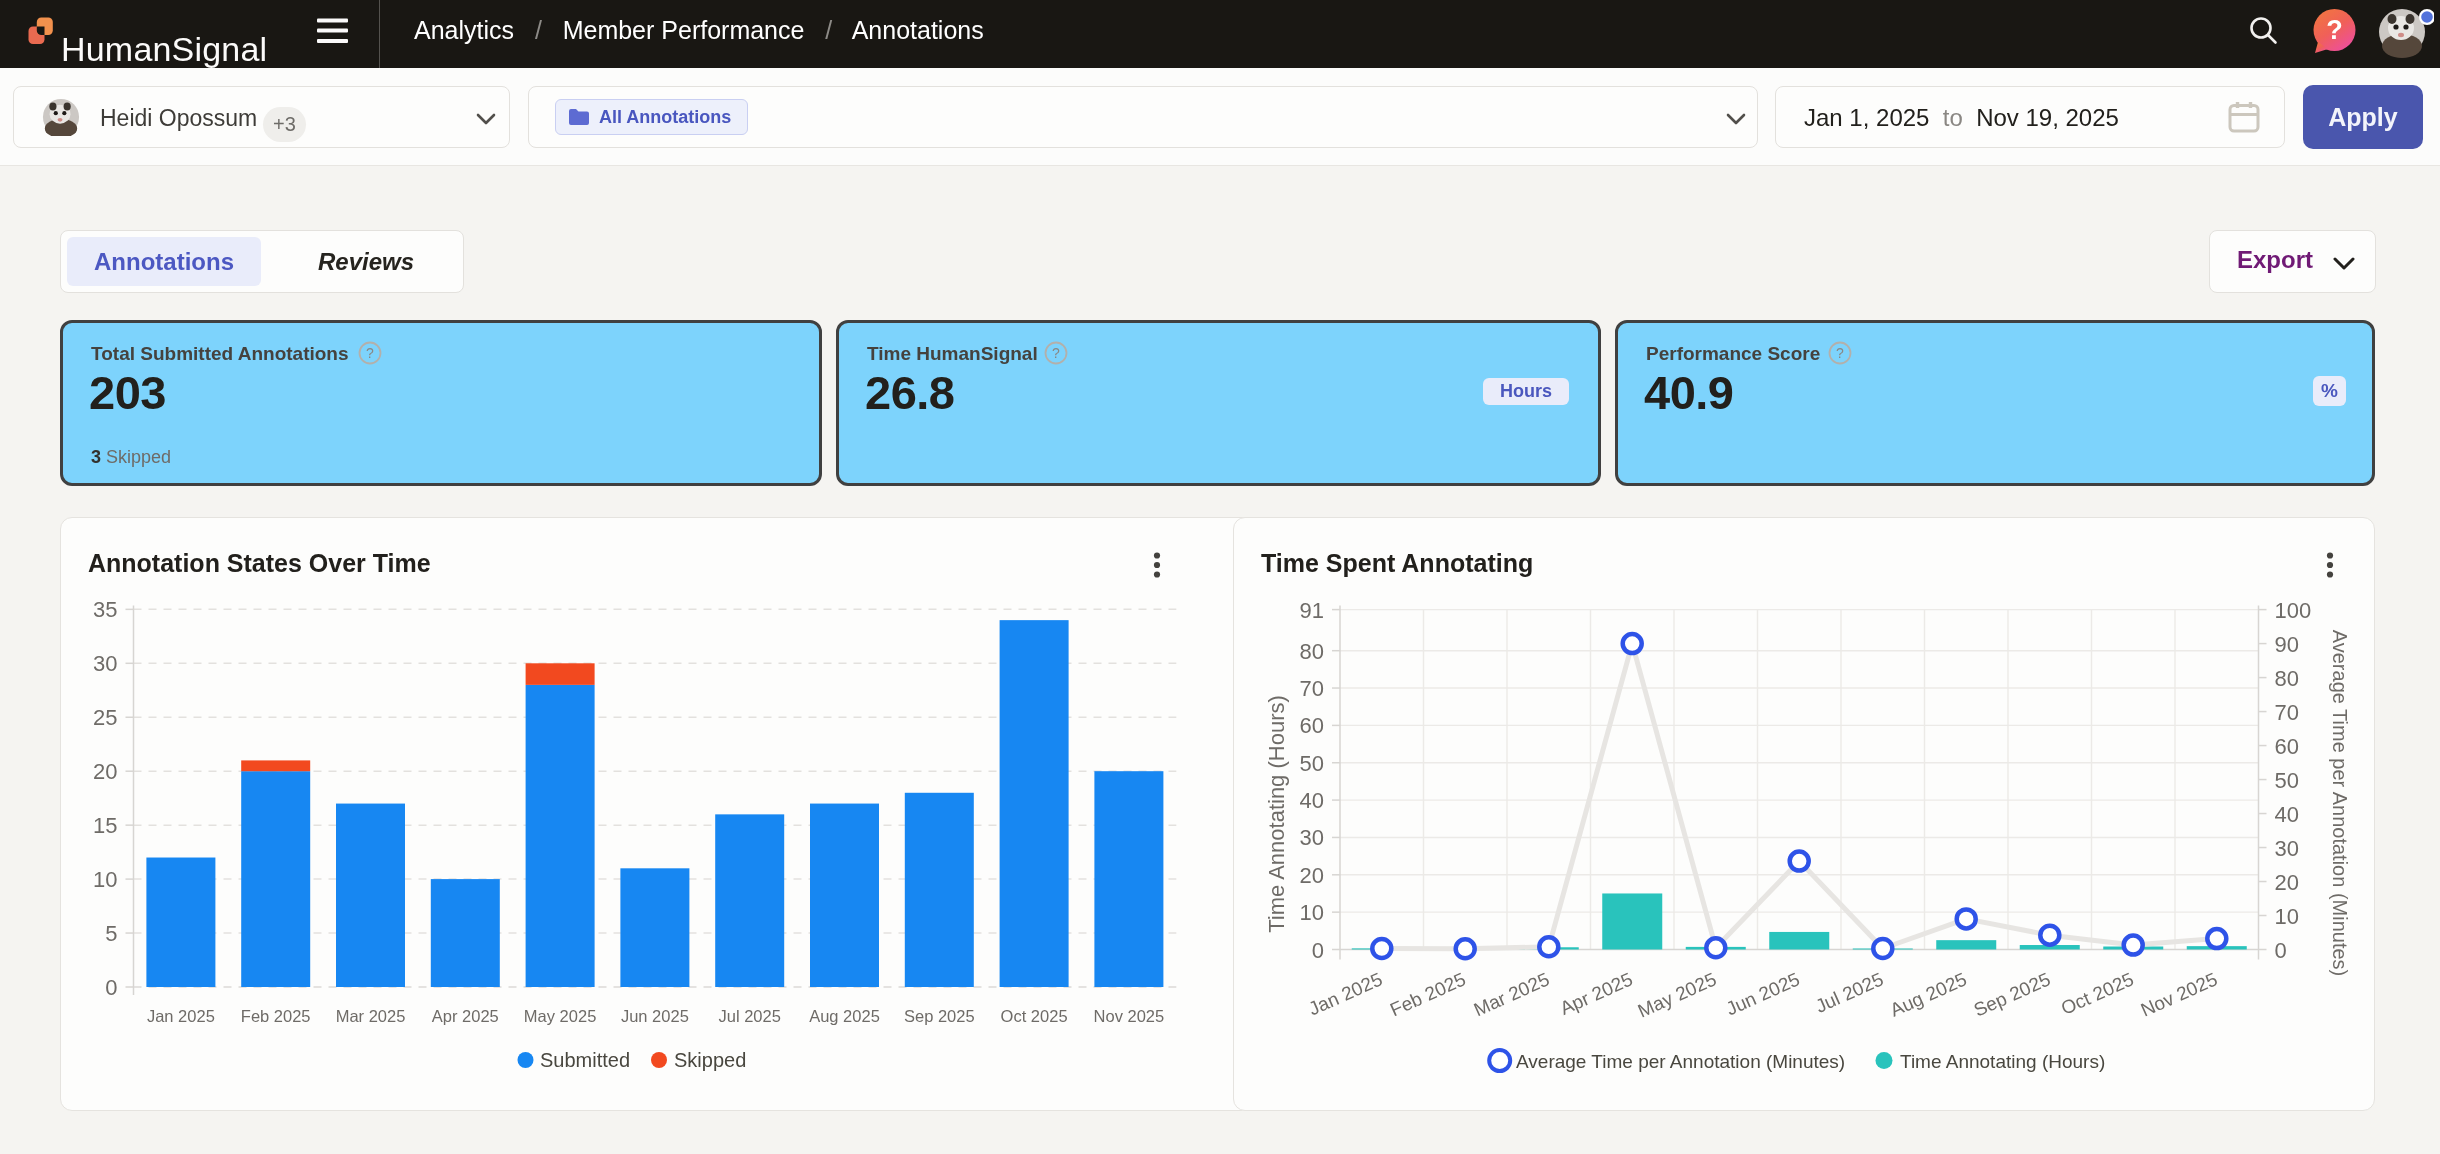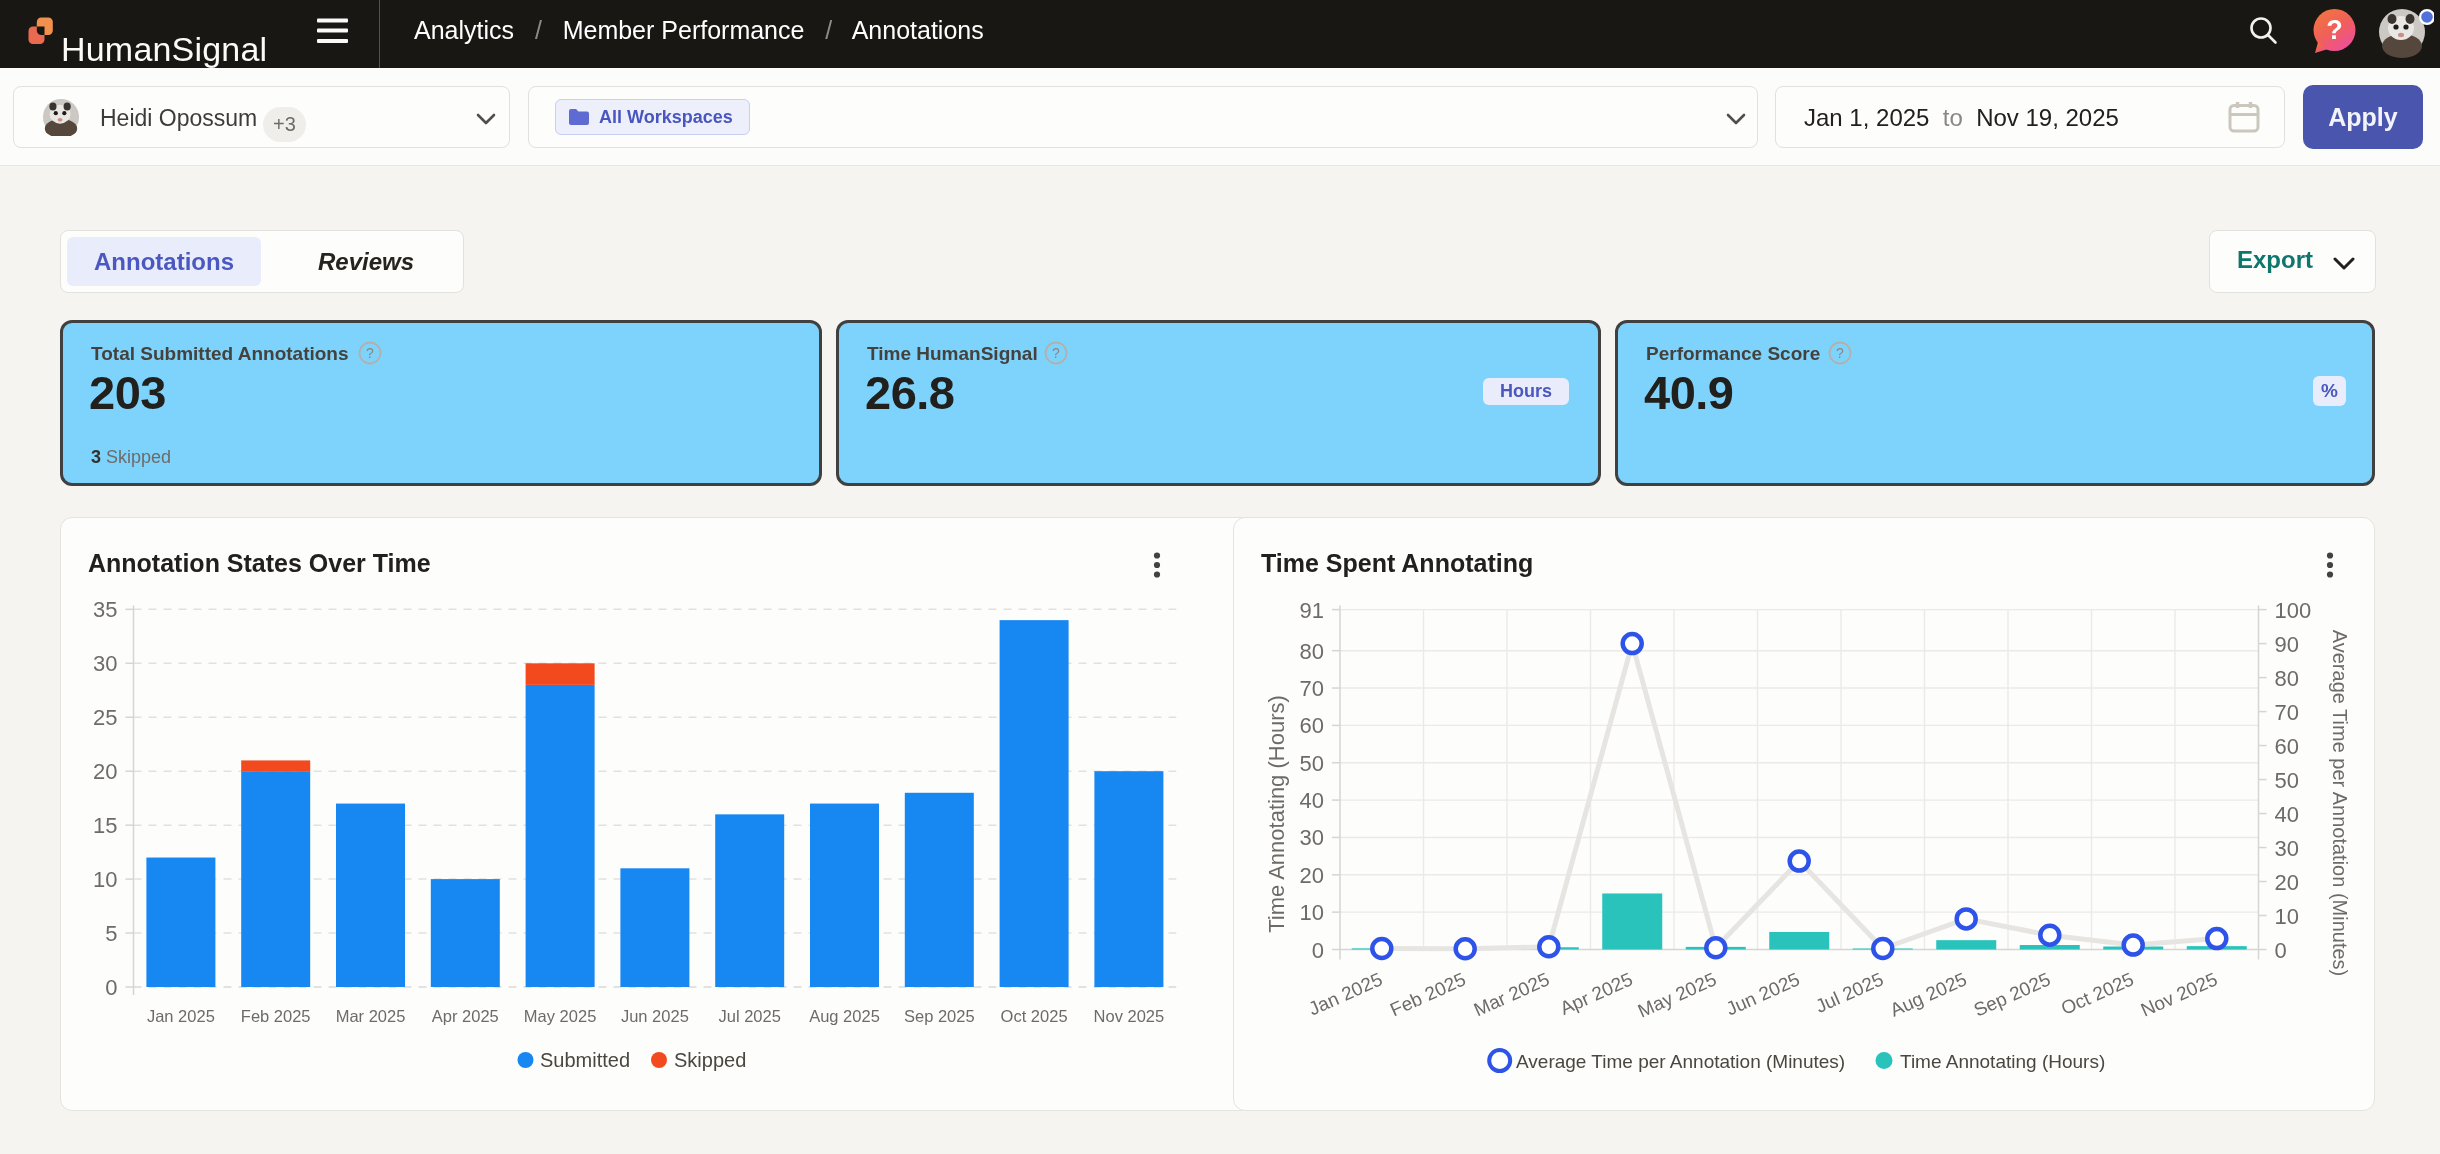--- a/index.html
+++ b/index.html
@@ -21,21 +21,21 @@
   .wschip { position:absolute; left:26px; top:12px; height:36px; background:#edf0fb; border:1px solid #c9cff2; border-radius:6px; display:flex; align-items:center; padding:0 16px 0 12px; }
   .wschip span { color:#4956bf; font-size:18px; font-weight:700; margin-left:9px; }
   .datetext { position:absolute; top:17px; font-size:24px; color:#22201c; }
   .applybtn { position:absolute; left:2303px; top:17px; width:120px; height:64px; background:#4a56ad; border-radius:10px; color:#f3f4fb; font-size:25px; font-weight:700; text-align:center; line-height:64px; }
 
   
   .tabs { position:absolute; left:60px; top:230px; width:404px; height:63px; background:#fdfdfc; border:1px solid #e3e1dd; border-radius:8px; }
   .tab-active { position:absolute; left:6px; top:6px; width:194px; height:49px; background:#e9ecfa; border-radius:6px; color:#4c58c2; font-size:24px; font-weight:700; text-align:center; line-height:49px; }
   .tab-idle { position:absolute; left:255px; top:6px; width:100px; height:49px; color:#26241f; font-size:24px; font-weight:700; text-align:center; line-height:49px;font-style:italic; }
   .exportbtn { position:absolute; left:2209px; top:230px; width:167px; height:63px; background:#fdfdfc; border:1px solid #e3e1dd; border-radius:8px; }
-  .exportbtn span { position:absolute; left:27px; top:15px; font-size:24px; font-weight:700; color:#0f766e; }
+  .exportbtn span { position:absolute; left:27px; top:15px; font-size:24px; font-weight:700; color:#701a75; }
 
   
   .card { position:absolute; top:320px; height:166px; background:#7dd3fc; border:3px solid #404040; border-radius:12px; }
   .card-title { position:absolute; left:28px; top:20px; font-size:19px; font-weight:700; color:#45423e; }
   .card-num { position:absolute; left:26px; top:42px; font-size:47px; font-weight:700; color:#22201c; letter-spacing:-0.5px; }
   .card-sub { position:absolute; left:28px; top:124px; font-size:18px; color:#6e6b67; }
   .card-sub b { color:#33312d; font-weight:700; }
   .badge { position:absolute; background:#e9ecfa; border-radius:6px; color:#4a57be; font-size:18px; font-weight:700; }
 
   
@@ -110,21 +110,21 @@
       <div class="pill3">+3</div>
       <svg class="abs" style="left:462px;top:26px;" width="20" height="12" viewBox="0 0 20 12">
         <path d="M2 2 L10 10 L18 2" fill="none" stroke="#514f4b" stroke-width="2.6" stroke-linecap="round" stroke-linejoin="round"></path>
       </svg>
     </div>
     <div class="fbox" style="left:528px; width:1230px;">
       <div class="wschip">
         <svg width="22" height="18" viewBox="0 0 22 18">
           <path d="M1 3 a2 2 0 0 1 2-2 h5 l2.5 2.5 h8.5 a2 2 0 0 1 2 2 V15 a2 2 0 0 1-2 2 H3 a2 2 0 0 1-2-2 Z" fill="#5d6bd2"></path>
         </svg>
-        <span>All Workspaces</span>
+        <span>All Annotations</span>
       </div>
       <svg class="abs" style="left:1197px;top:26px;" width="20" height="12" viewBox="0 0 20 12">
         <path d="M2 2 L10 10 L18 2" fill="none" stroke="#514f4b" stroke-width="2.6" stroke-linecap="round" stroke-linejoin="round"></path>
       </svg>
     </div>
     <div class="fbox" style="left:1775px; width:510px;">
       <div class="datetext" style="left:28px;">Jan 1, 2025&nbsp; <span style="color:#8a8783;">to</span>&nbsp; Nov 19, 2025</div>
       <svg class="abs" style="left:452px;top:14px;" width="32" height="32" viewBox="0 0 32 32">
         <rect x="2" y="4.5" width="28" height="25.5" rx="4" fill="none" stroke="#ccc7bd" stroke-width="3"></rect>
         <line x1="2" y1="13.5" x2="30" y2="13.5" stroke="#ccc7bd" stroke-width="3"></line>

